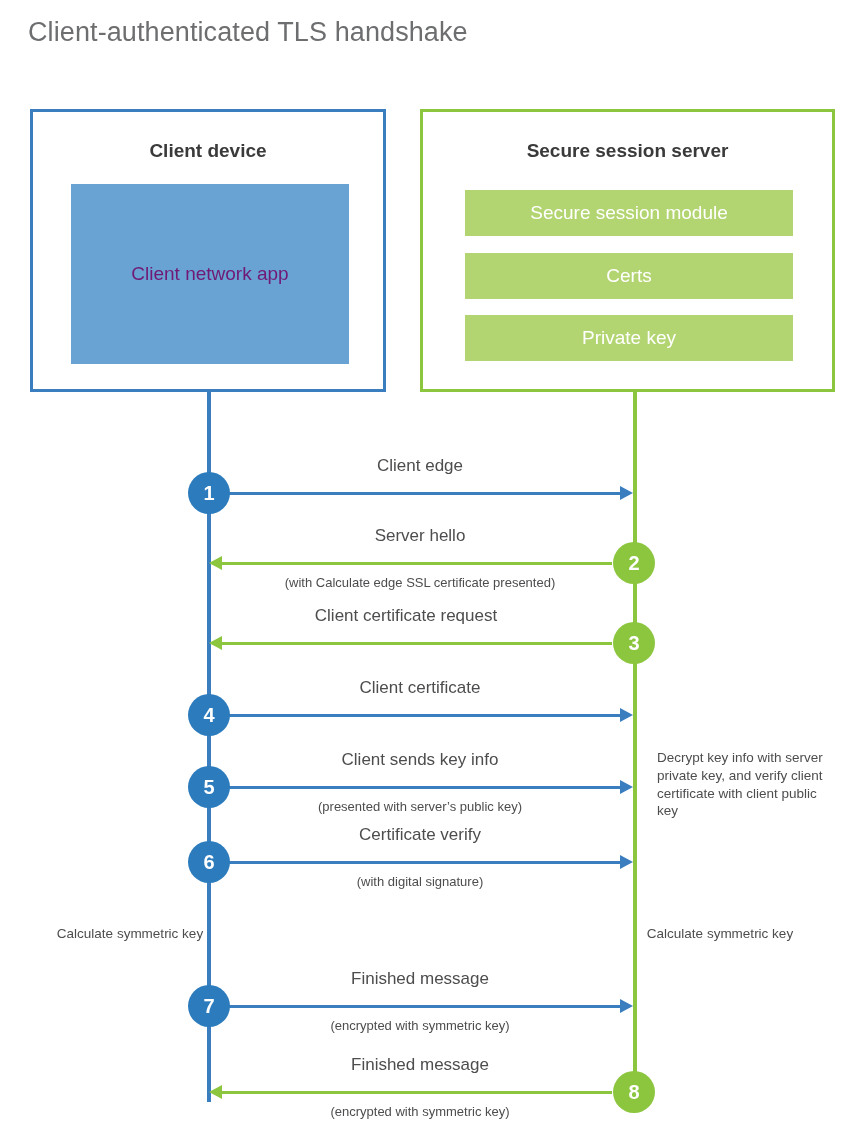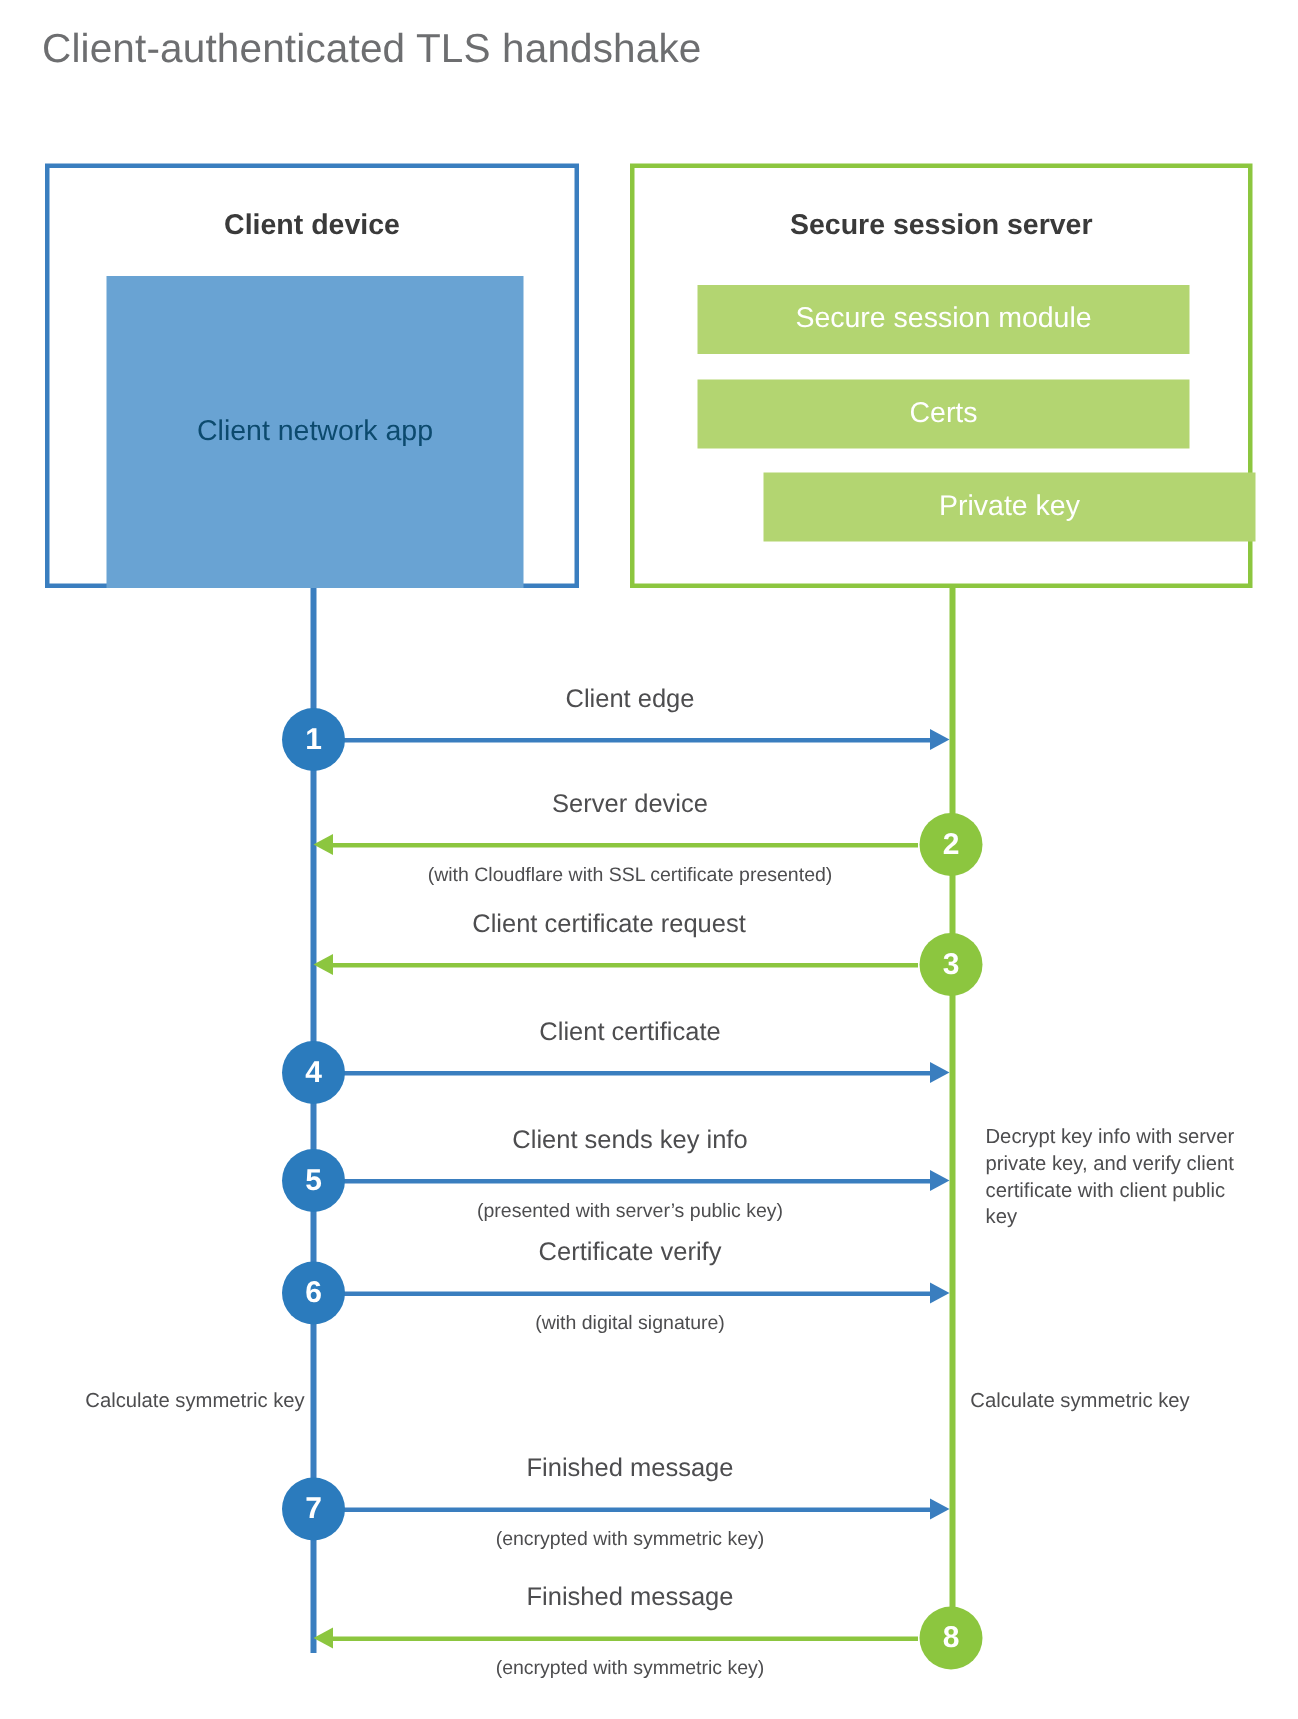--- a/index.html
+++ b/index.html
@@ -60,46 +60,46 @@
     font-size: 19px;
     font-weight: bold;
     color: #3a3a3a;
   }
 
   .client-app-box {
     position: absolute;
     left: 38px;
     top: 72px;
     width: 278px;
-    height: 208px;
+    height: 180px;
     background: #69a3d3;
     display: flex;
     align-items: center;
     justify-content: center;
     text-align: center;
-    color: #0c4a6e;
+    color: #701a75;
     font-size: 19px;
     line-height: 1.4;
   }
 
   .server-bar {
     position: absolute;
     left: 42px;
     width: 328px;
     height: 46px;
     background: #b3d571;
     display: flex;
     align-items: center;
     justify-content: center;
     color: #ffffff;
     font-size: 19px;
   }
   .server-bar.b1 { top: 78px; }
   .server-bar.b2 { top: 141px; }
-  .server-bar.b3 { top: 203px; margin-left: 44px; }
+  .server-bar.b3 { top: 203px; }
 
   
   .lifeline {
     position: absolute;
     width: 4px;
   }
   .lifeline.client {
     left: 207px;
     top: 392px;
     height: 710px;
@@ -221,24 +221,24 @@
   <div class="lifeline server"></div>
 
   <div class="msg" style="top:493px">
     <div class="msg-label" style="left:210px">Client edge</div>
     <div class="arrow-line blue" style="left:209px;width:413px"></div>
     <div class="arrow-head right blue" style="left:620px"></div>
     <div class="step-badge blue">1</div>
   </div>
 
   <div class="msg" style="top:563px">
-    <div class="msg-label" style="left:210px">Server device</div>
+    <div class="msg-label" style="left:210px">Server hello</div>
     <div class="arrow-line green" style="left:222px;width:390px"></div>
     <div class="arrow-head left green" style="left:209px"></div>
-    <div class="msg-sub" style="left:210px">(with Cloudflare with SSL certificate presented)</div>
+    <div class="msg-sub" style="left:210px">(with Calculate edge SSL certificate presented)</div>
     <div class="step-badge green">2</div>
   </div>
 
   <div class="msg" style="top:643px">
     <div class="msg-label" style="left:196px">Client certificate request</div>
     <div class="arrow-line green" style="left:222px;width:390px"></div>
     <div class="arrow-head left green" style="left:209px"></div>
     <div class="step-badge green">3</div>
   </div>
 

